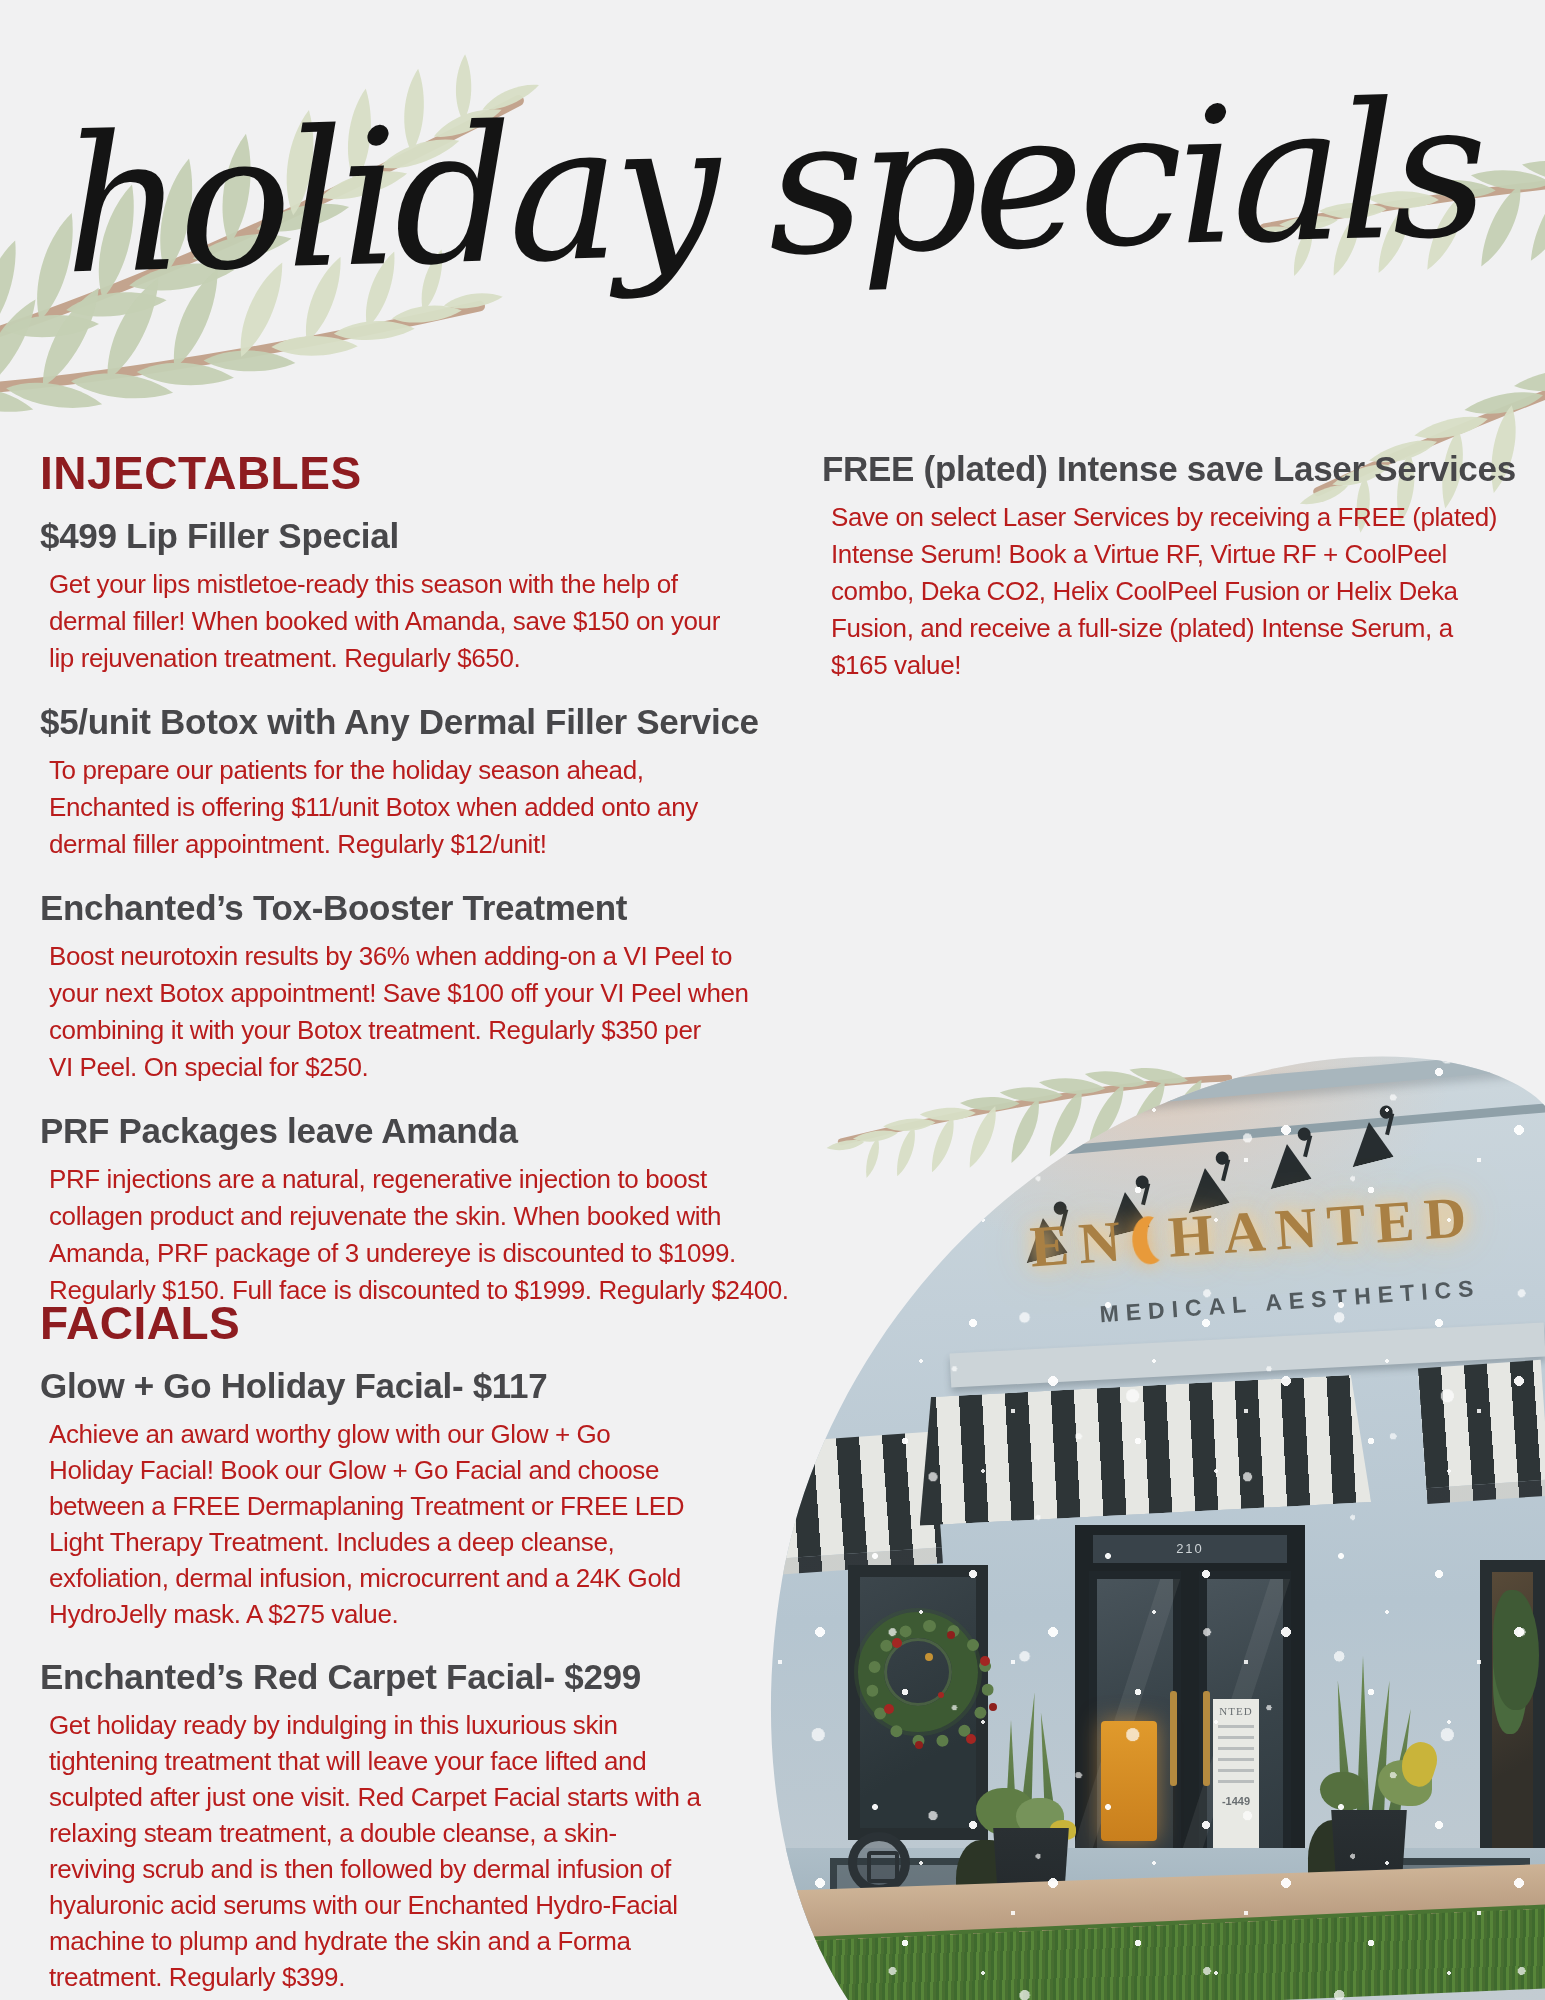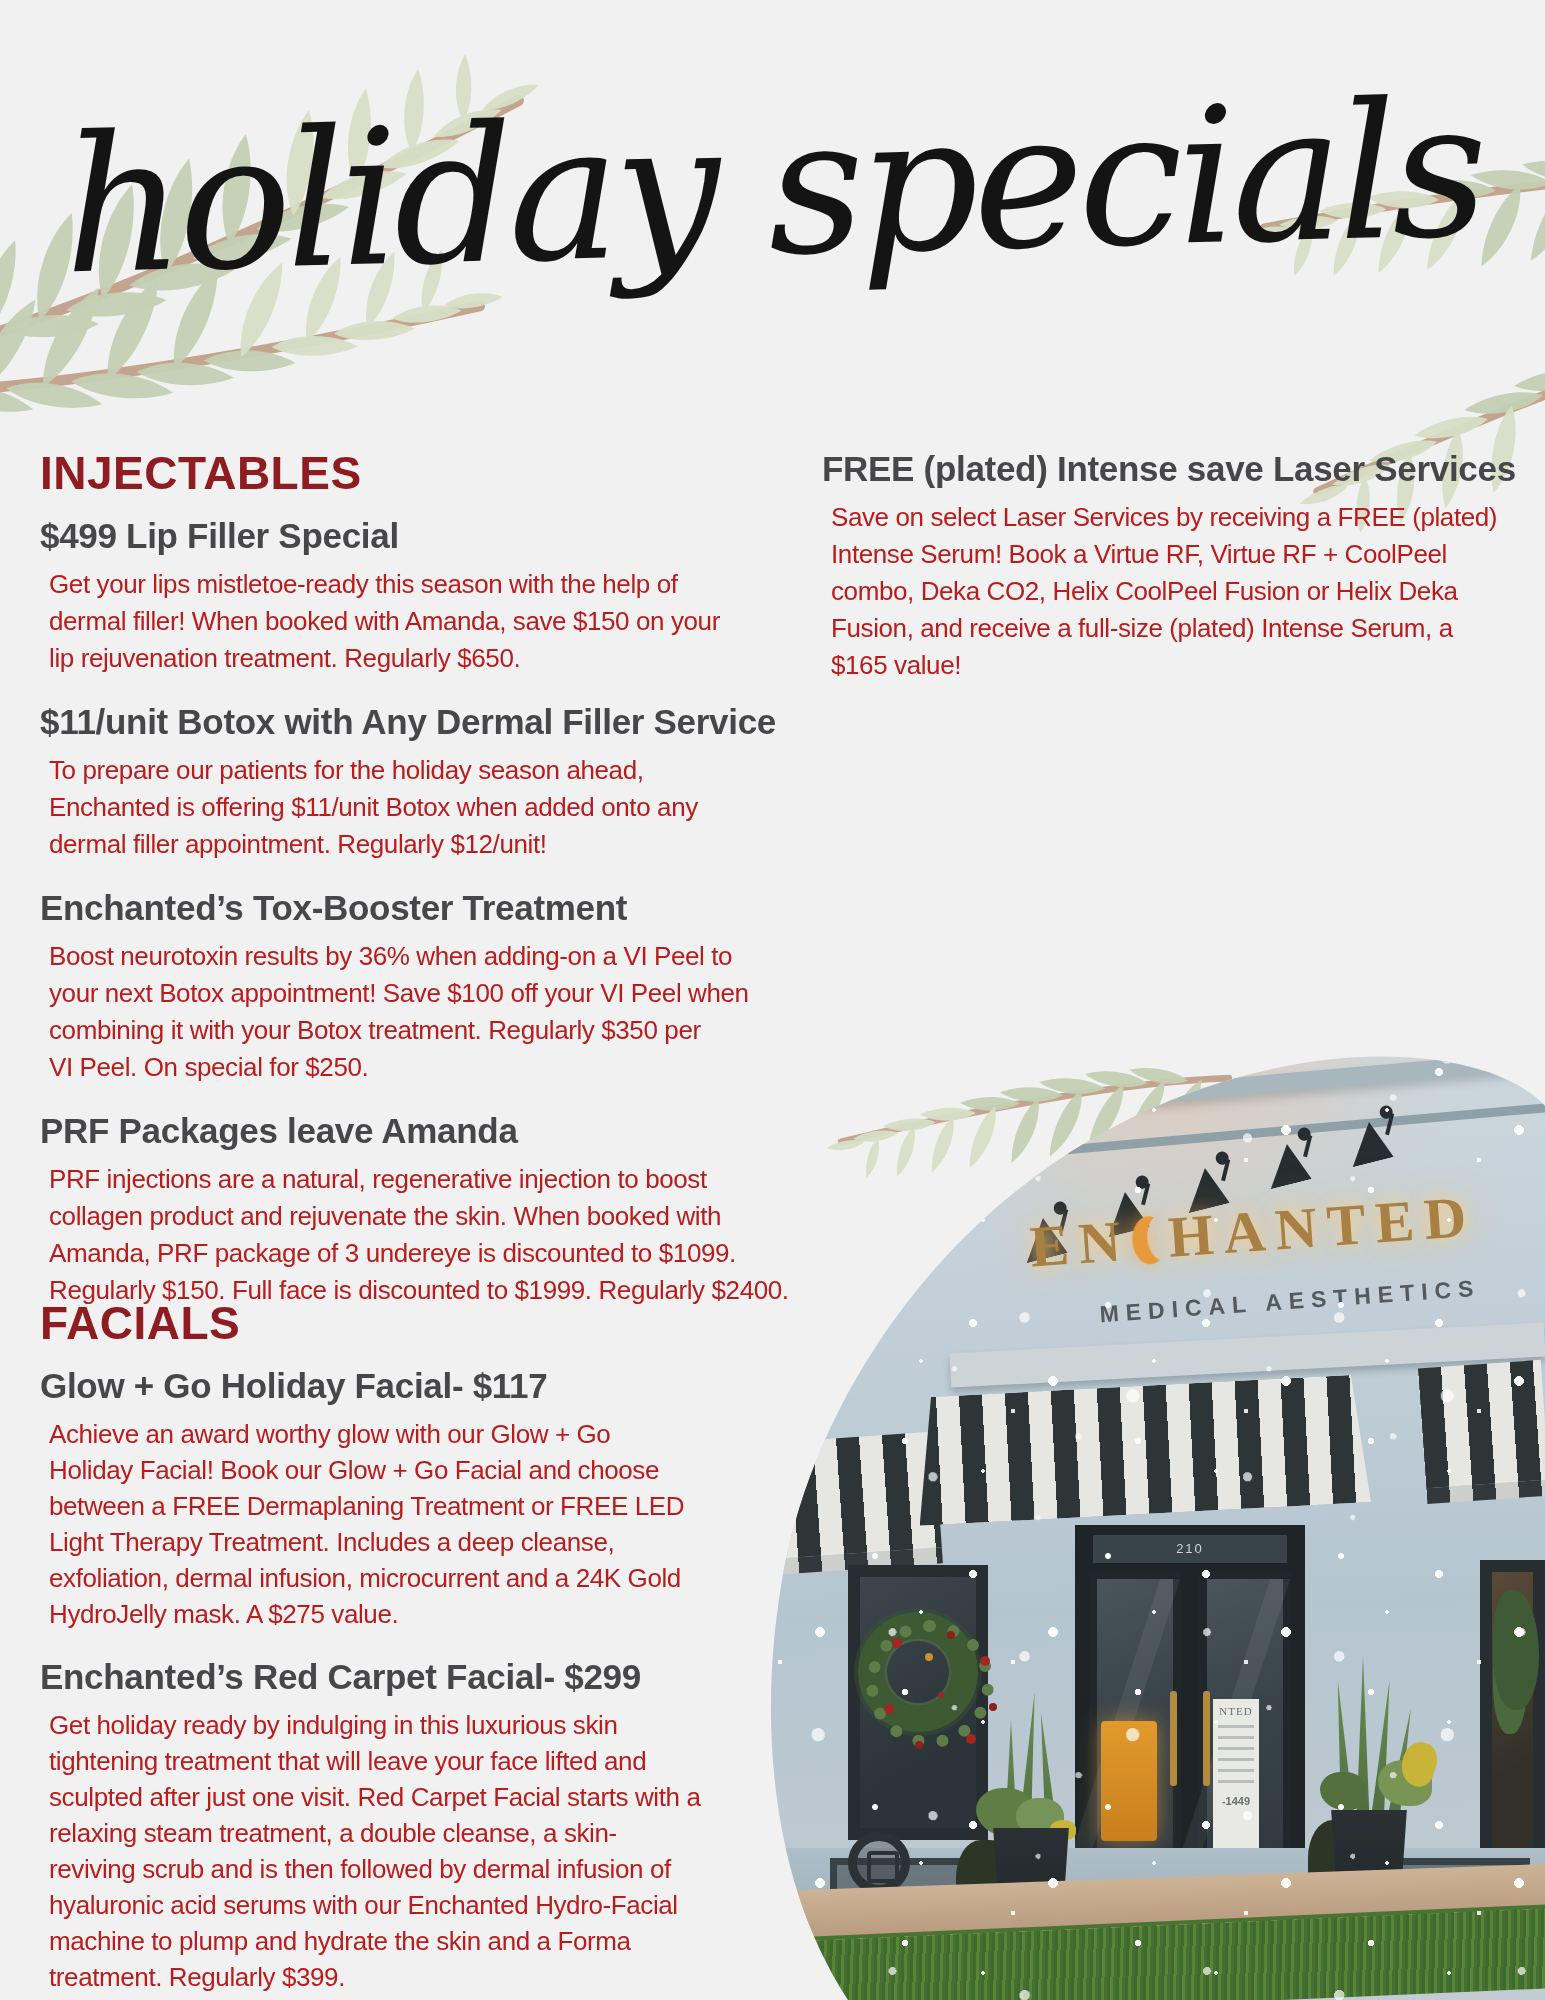--- a/index.html
+++ b/index.html
@@ -213,21 +213,21 @@
 
   <section class="col col-injectables">
     <h2 class="sec">INJECTABLES</h2>
     <article class="item">
       <h3>$499 Lip Filler Special</h3>
       <p>Get your lips mistletoe-ready this season with the help of
 dermal filler! When booked with Amanda, save $150 on your
 lip rejuvenation treatment. Regularly $650.</p>
     </article>
     <article class="item">
-      <h3>$11/unit Botox with Any Dermal Filler Service</h3>
+      <h3>$5/unit Botox with Any Dermal Filler Service</h3>
       <p>To prepare our patients for the holiday season ahead,
 Enchanted is offering $11/unit Botox when added onto any
 dermal filler appointment. Regularly $12/unit!</p>
     </article>
     <article class="item">
       <h3>Enchanted’s Tox-Booster Treatment</h3>
       <p>Boost neurotoxin results by 36% when adding-on a VI Peel to
 your next Botox appointment! Save $100 off your VI Peel when
 combining it with your Botox treatment. Regularly $350 per
 VI Peel. On special for $250.</p>

